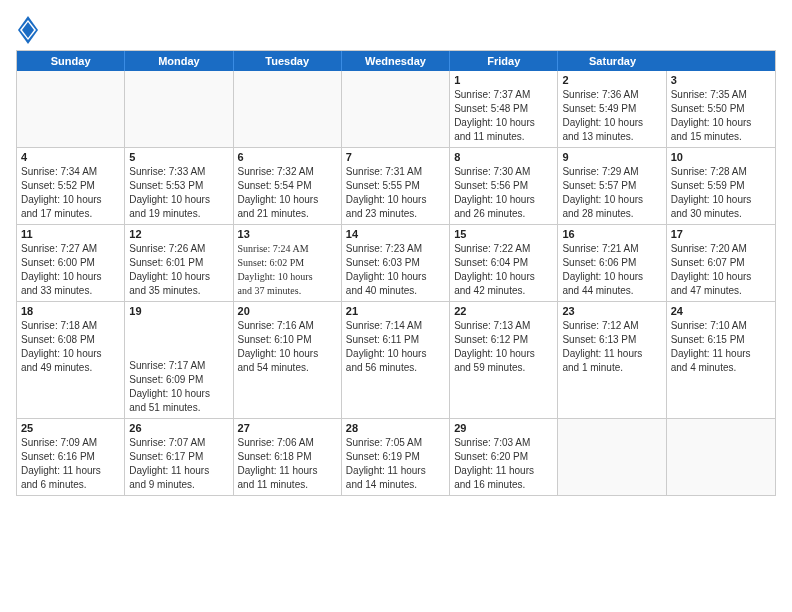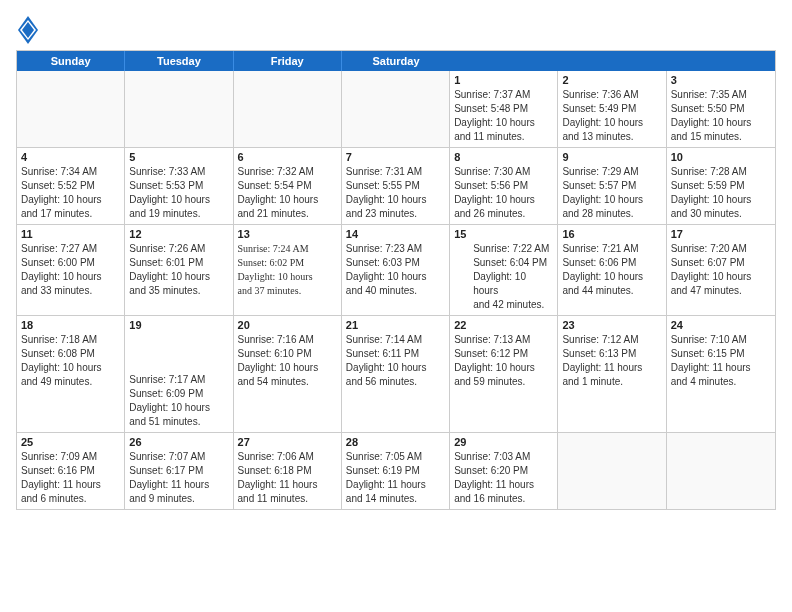--- a/index.html
+++ b/index.html
@@ -128,21 +128,23 @@
     </div>
     <div class="title-block">
       <div class="month-title"></div>
       <div class="location"></div>
     </div>
   </div>
 
   <div class="calendar">
     <div class="cal-header" id="cal-header">
         <div class="cal-header-cell">Sunday</div>
+        <div class="cal-header-cell">Monday</div>
         <div class="cal-header-cell">Tuesday</div>
+        <div class="cal-header-cell">Wednesday</div>
         <div class="cal-header-cell">Friday</div>
         <div class="cal-header-cell">Saturday</div>
       </div>
     <div class="cal-body" id="cal-body">
         <div class="cal-row">
           <div class="cal-cell empty"></div>
           <div class="cal-cell empty"></div>
           <div class="cal-cell empty"></div>
           <div class="cal-cell empty"></div>
           <div class="cal-cell">
@@ -242,21 +244,21 @@
           </div>
           <div class="cal-cell">
             <span class="day-num">14</span>
             <div class="day-info" style="white-space: pre-line;">Sunrise: 7:23 AM
 Sunset: 6:03 PM
 Daylight: 10 hours
 and 40 minutes.</div>
           </div>
           <div class="cal-cell">
             <span class="day-num">15</span>
-            <div class="day-info" style="white-space: pre-line; margin-left: 19px;">Sunrise: 7:22 AM
+            <div class="day-info" style="white-space: pre-line;">Sunrise: 7:22 AM
 Sunset: 6:04 PM
 Daylight: 10 hours
 and 42 minutes.</div>
           </div>
           <div class="cal-cell">
             <span class="day-num">16</span>
             <div class="day-info" style="white-space: pre-line;">Sunrise: 7:21 AM
 Sunset: 6:06 PM
 Daylight: 10 hours
 and 44 minutes.</div>

